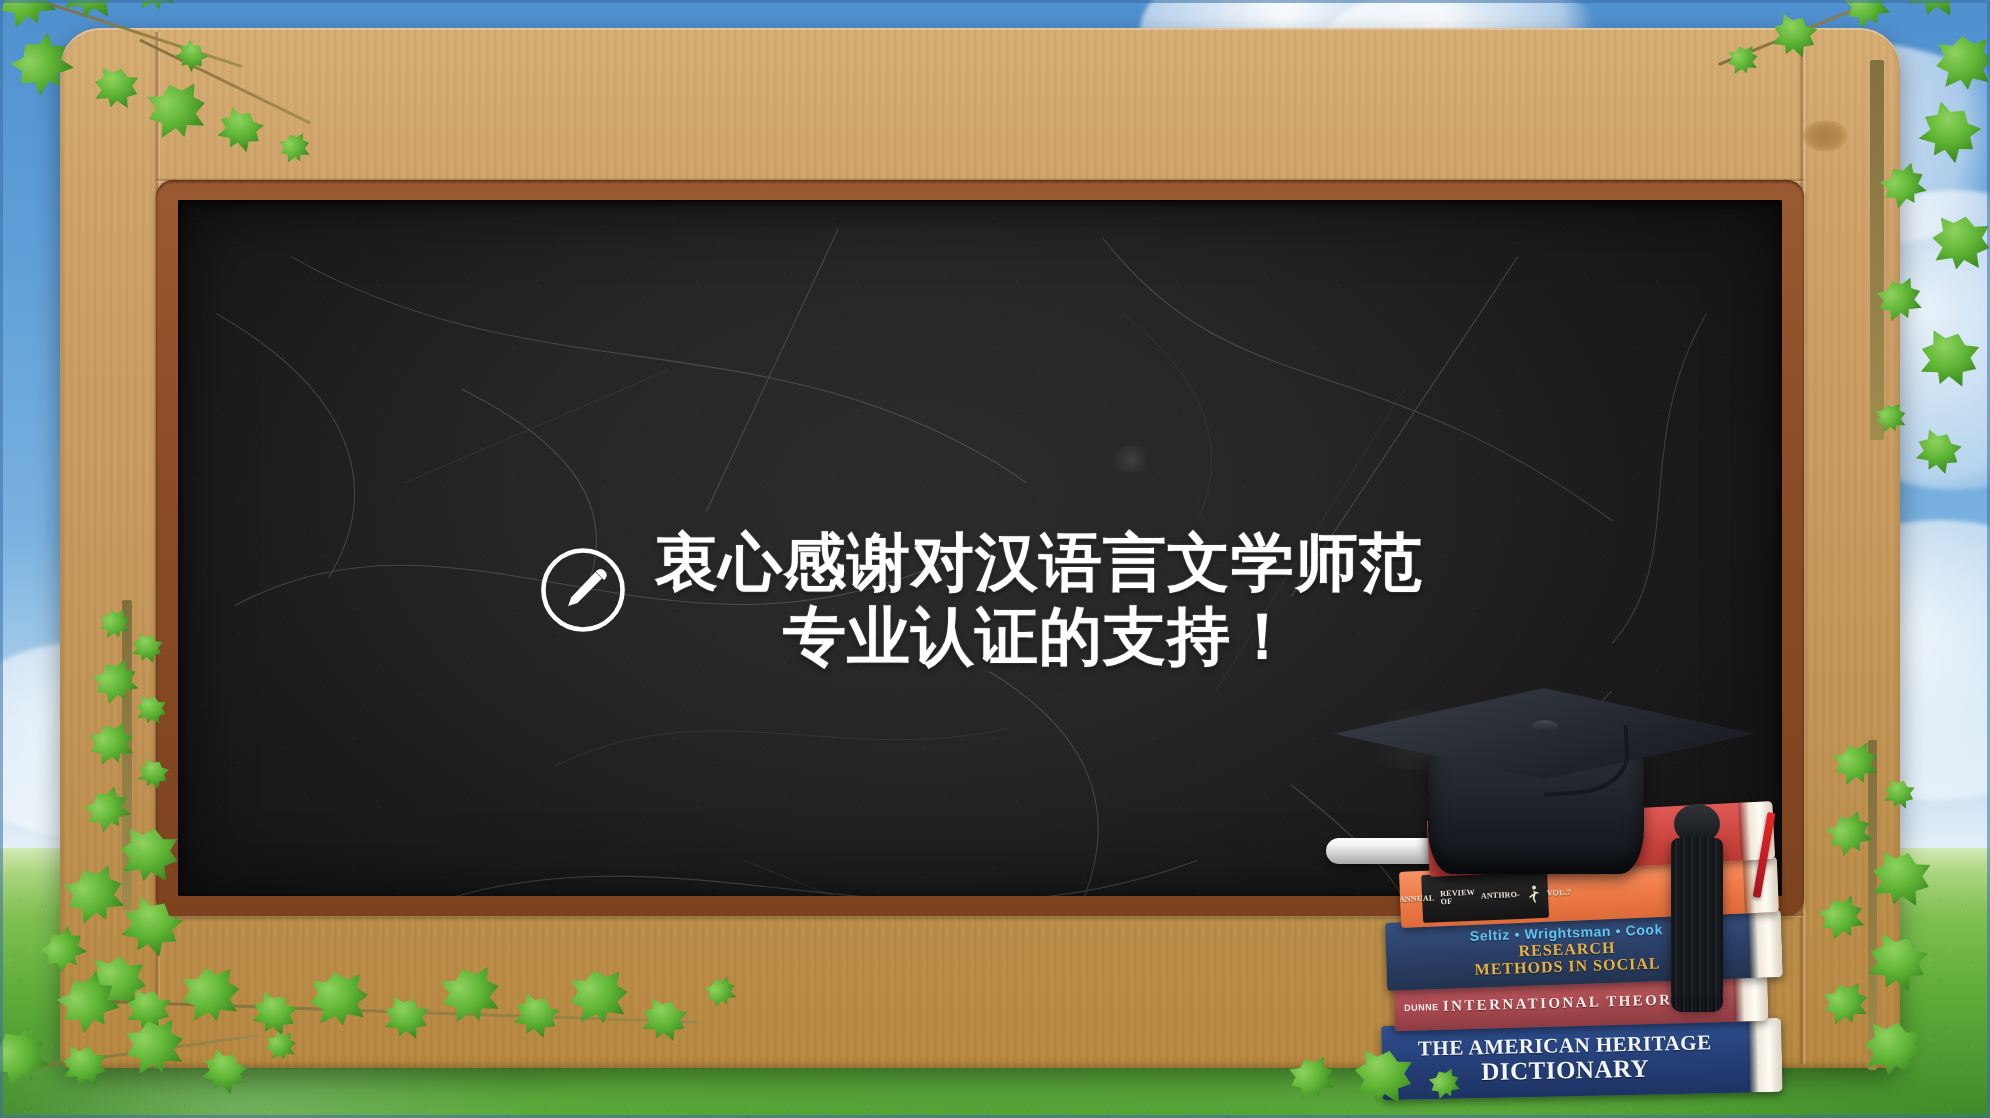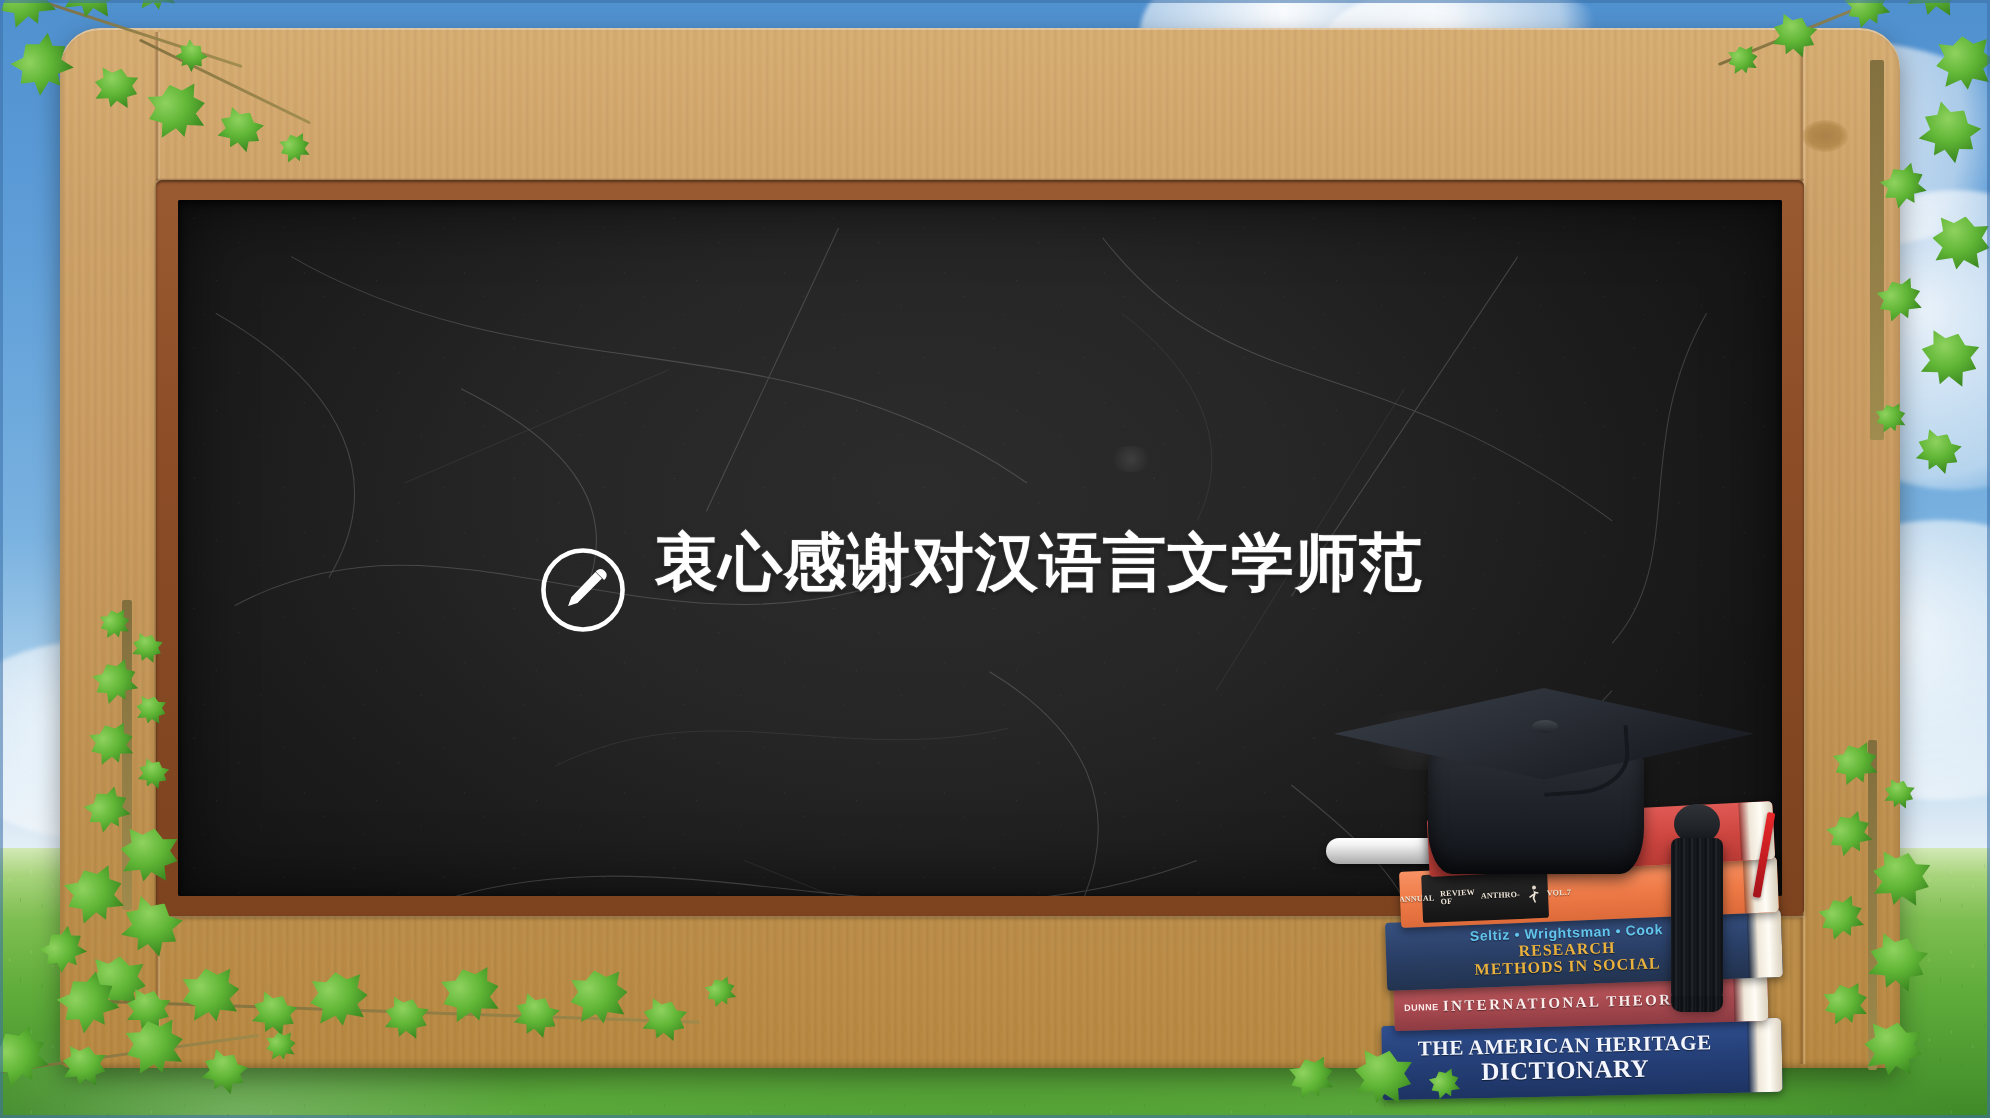--- a/index.html
+++ b/index.html
@@ -158,21 +158,21 @@
     pointer-events: none;
   }
 
   
   .bevel {
     position: absolute;
     left: 96px;
     top: 152px;
     right: 96px;
     bottom: 152px;
-    border-radius: 6px;
+    border-radius: 17px;
     background: linear-gradient(180deg, #9a5a31 0%, #8b4c26 40%, #7d431f 100%);
     box-shadow:
       0 2px 4px rgba(0,0,0,.35),
       inset 0 2px 3px rgba(0,0,0,.45);
   }
 
   
   .chalkboard {
     position: absolute;
     left: 22px; top: 20px; right: 22px; bottom: 20px;
@@ -520,20 +520,21 @@
               <path d="M63.5 30.5 L70.5 37.5 L44 64 L34 67.5 L37.5 57.5 Z" fill="#ffffff"></path>
 
               <path d="M65.5 28.5 a6.5 6.5 0 0 1 9 9 l-1.6 1.6 l-9 -9 Z" fill="#ffffff"></path>
 
               <path d="M34 67.5 L37.5 57.5 L41 61 Z" fill="#ffffff"></path>
             </svg>
           </div>
 
           <div class="headline-text">
             <div class="headline-line">衷心感谢对汉语言文学师范</div>
+            <div class="headline-line">专业认证的支持！</div>
           </div>
 
         </div>
 
         <div class="chalk-stick"></div>
 
       </div>
     </div>
   </div>
 

